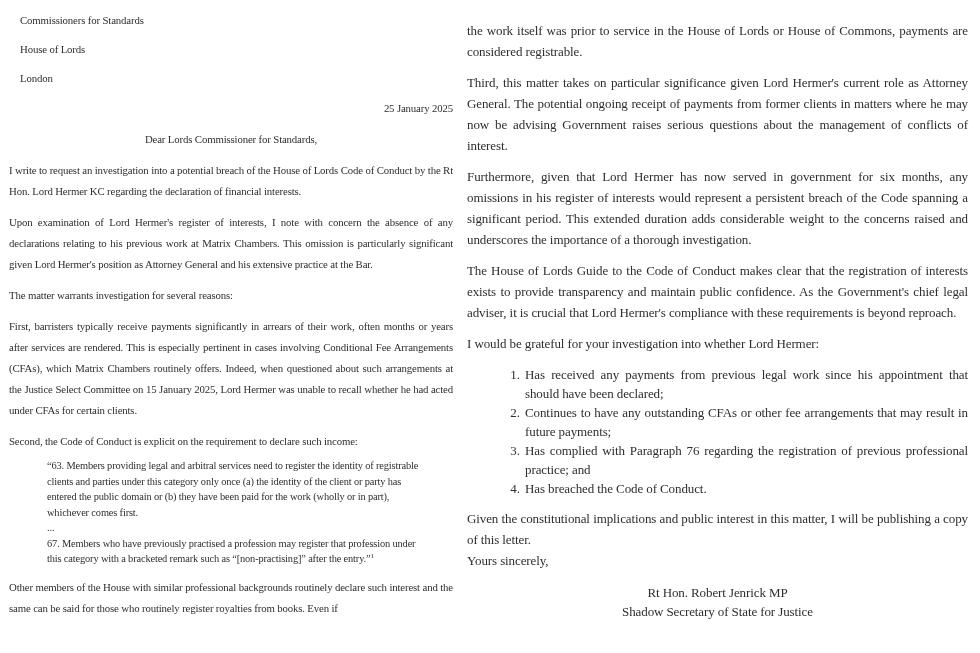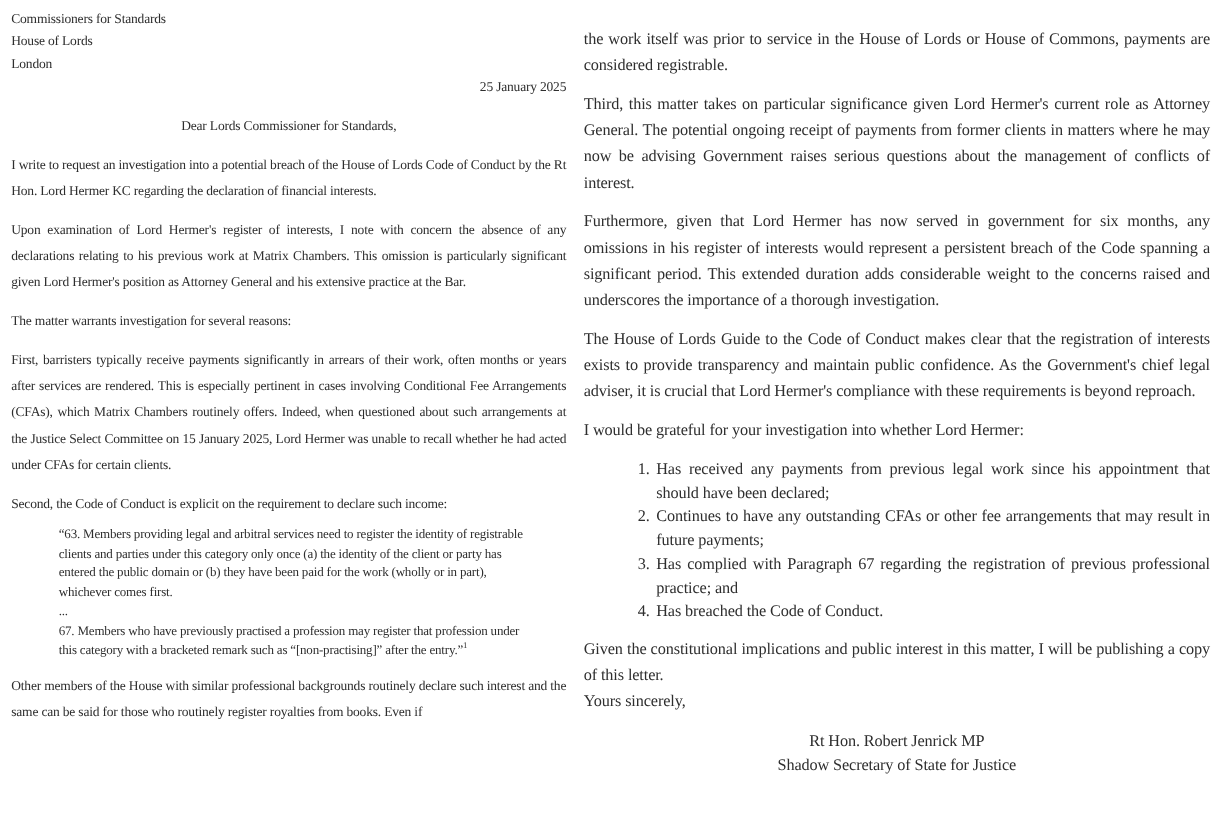--- a/index.html
+++ b/index.html
@@ -33,21 +33,21 @@
     width: 501px;
     font-size: 13px;
     line-height: 21px;
     letter-spacing: -0.1px;
   }
   .address {
     margin-top: 6px;
     line-height: 18px;
     text-align: left;
   }
-  .address div { margin: 0; }
+  .address div { margin: 11px; }
   .date-line {
     text-align: right;
   }
   .salutation {
     margin-top: 10px;
     text-align: center;
   }
   p.para {
     margin: 10px 0 0 0;
   }
@@ -124,21 +124,21 @@
 
     <p class="para first-para">the work itself was prior to service in the House of Lords or House of Commons, payments are considered registrable.</p>
     <p class="para">Third, this matter takes on particular significance given Lord Hermer's current role as Attorney General. The potential ongoing receipt of payments from former clients in matters where he may now be advising Government raises serious questions about the management of conflicts of interest.</p>
     <p class="para">Furthermore, given that Lord Hermer has now served in government for six months, any omissions in his register of interests would represent a persistent breach of the Code spanning a significant period. This extended duration adds considerable weight to the concerns raised and underscores the importance of a thorough investigation.</p>
     <p class="para">The House of Lords Guide to the Code of Conduct makes clear that the registration of interests exists to provide transparency and maintain public confidence. As the Government's chief legal adviser, it is crucial that Lord Hermer's compliance with these requirements is beyond reproach.</p>
     <p class="para">I would be grateful for your investigation into whether Lord Hermer:</p>
 
     <ol class="req-list">
       <li>Has received any payments from previous legal work since his appointment that should have been declared;</li>
       <li>Continues to have any outstanding CFAs or other fee arrangements that may result in future payments;</li>
-      <li>Has complied with Paragraph 67 regarding the registration of previous professional practice; and</li>
+      <li>Has complied with Paragraph 76 regarding the registration of previous professional practice; and</li>
       <li>Has breached the Code of Conduct.</li>
     </ol>
 
     <p class="para">Given the constitutional implications and public interest in this matter, I will be publishing a copy of this letter.</p>
 
     <div class="valediction">Yours sincerely,</div>
 
     <div class="signature">
       <div>Rt Hon. Robert Jenrick MP</div>
       <div>Shadow Secretary of State for Justice</div>

